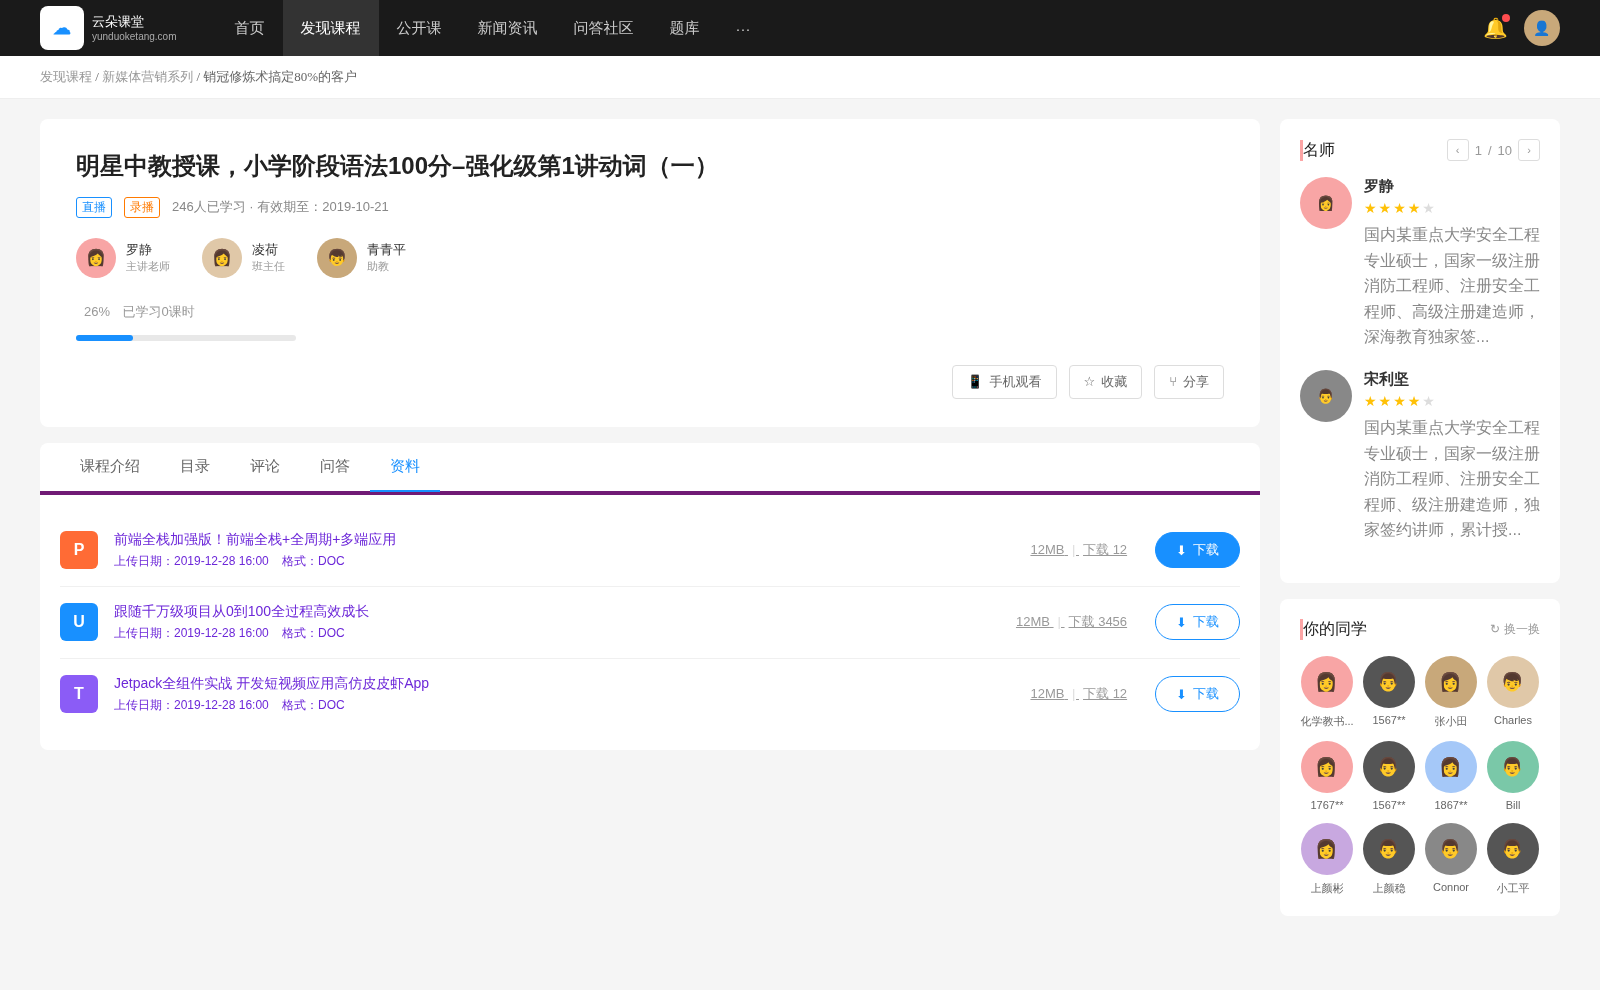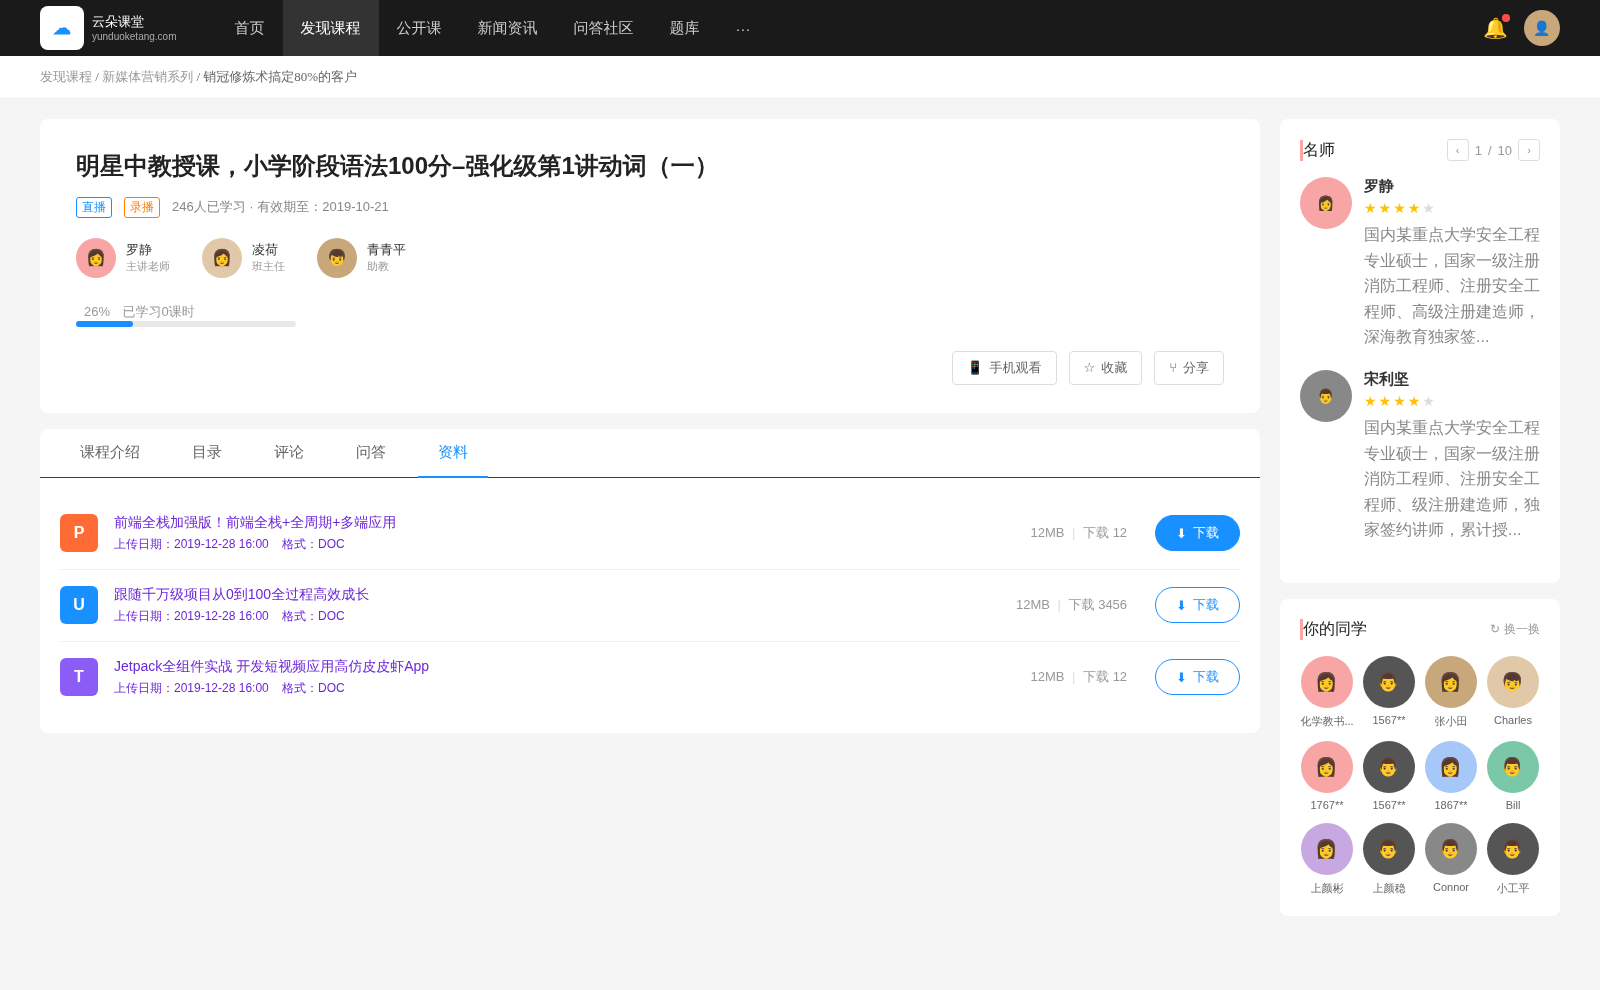--- a/index.html
+++ b/index.html
@@ -37,47 +37,47 @@
     .course-meta { display: flex; align-items: center; gap: 12px; margin-bottom: 20px; color: #888; font-size: 13px; }
     .tag { border: 1px solid #1890ff; color: #1890ff; border-radius: 3px; padding: 1px 5px; font-size: 12px; }
     .tag.orange { border-color: #ff7a00; color: #ff7a00; }
     .instructors { display: flex; gap: 32px; margin-bottom: 24px; }
     .instructor { display: flex; align-items: center; gap: 10px; }
     .instructor-avatar { width: 40px; height: 40px; border-radius: 50%; background: #ddd; overflow: hidden; display: flex; align-items: center; justify-content: center; font-size: 16px; }
     .instructor-info { font-size: 13px; }
     .instructor-name { font-weight: 500; color: #333; }
     .instructor-role { color: #999; font-size: 11px; }
     .progress-section { margin-bottom: 24px; }
-    .progress-label { color: #1890ff; font-size: 16px; font-weight: bold; margin-bottom: 0; }
+    .progress-label { color: #1890ff; font-size: 16px; font-weight: bold; margin-bottom: 14px; }
     .progress-label span { color: #999; font-size: 13px; font-weight: normal; margin-left: 8px; }
     .progress-bar-bg { height: 6px; background: #e8e8e8; border-radius: 3px; width: 220px; }
     .progress-bar-fill { height: 100%; background: #1890ff; border-radius: 3px; }
     .course-actions { display: flex; align-items: center; gap: 16px; }
     .btn-continue { background: #1890ff; color: #fff; border: none; border-radius: 24px; padding: 12px 40px; font-size: 16px; cursor: pointer; font-weight: 500; }
     .action-btns { margin-left: auto; display: flex; gap: 12px; }
     .action-btn { display: flex; align-items: center; gap: 6px; color: #666; font-size: 13px; border: 1px solid #ddd; border-radius: 4px; padding: 7px 14px; cursor: pointer; background: #fff; }
 
     
     .tabs-card { background: #fff; border-radius: 8px; }
-    .tabs-header { display: flex; gap: 12px; border-bottom: 1px solid #701a75; padding: 0 20px; }
+    .tabs-header { display: flex; gap: 0; border-bottom: 4px solid #701a75; padding: 0 20px; }
     .tab-item { padding: 14px 20px; font-size: 15px; color: #666; cursor: pointer; border-bottom: 2px solid transparent; margin-bottom: -1px; }
     .tab-item.active { color: #1890ff; border-bottom-color: #1890ff; }
     .tabs-content { padding: 20px; }
 
     
     .resource-item { display: flex; align-items: center; gap: 16px; padding: 16px 0; border-bottom: 1px solid #f0f0f0; }
     .resource-item:last-child { border-bottom: none; }
     .resource-icon { width: 38px; height: 38px; border-radius: 6px; display: flex; align-items: center; justify-content: center; font-size: 16px; font-weight: bold; color: #fff; flex-shrink: 0; }
     .resource-icon.p { background: #ff6b35; }
     .resource-icon.u { background: #1890ff; }
     .resource-icon.t { background: #8b5cf6; }
     .resource-info { flex: 1; min-width: 0; }
     .resource-name { font-size: 14px; font-weight: 500; color: #6d28d9; margin-bottom: 4px; }
     .resource-meta { font-size: 12px; color: #6d28d9; }
-    .resource-size { color: #999; font-size: 13px; margin: 0 12px; white-space: nowrap; }
+    .resource-size { color: #999; font-size: 13px; margin: 0 12px; white-space: nowrap; text-decoration: underline; }
     .btn-download { background: #fff; color: #1890ff; border: 1px solid #1890ff; border-radius: 20px; padding: 8px 20px; font-size: 13px; cursor: pointer; display: flex; align-items: center; gap: 6px; white-space: nowrap; }
     .btn-download.filled { background: #1890ff; color: #fff; }
 
     
     .right-panel { width: 280px; flex-shrink: 0; }
 
     
     .teacher-card { background: #fff; border-radius: 8px; padding: 20px; margin-bottom: 16px; }
     .card-header { display: flex; align-items: center; justify-content: space-between; margin-bottom: 16px; }
     .card-title { font-size: 16px; font-weight: normal; color: #222; border-left: 3px solid #fca5a5; padding-left: 0; }

